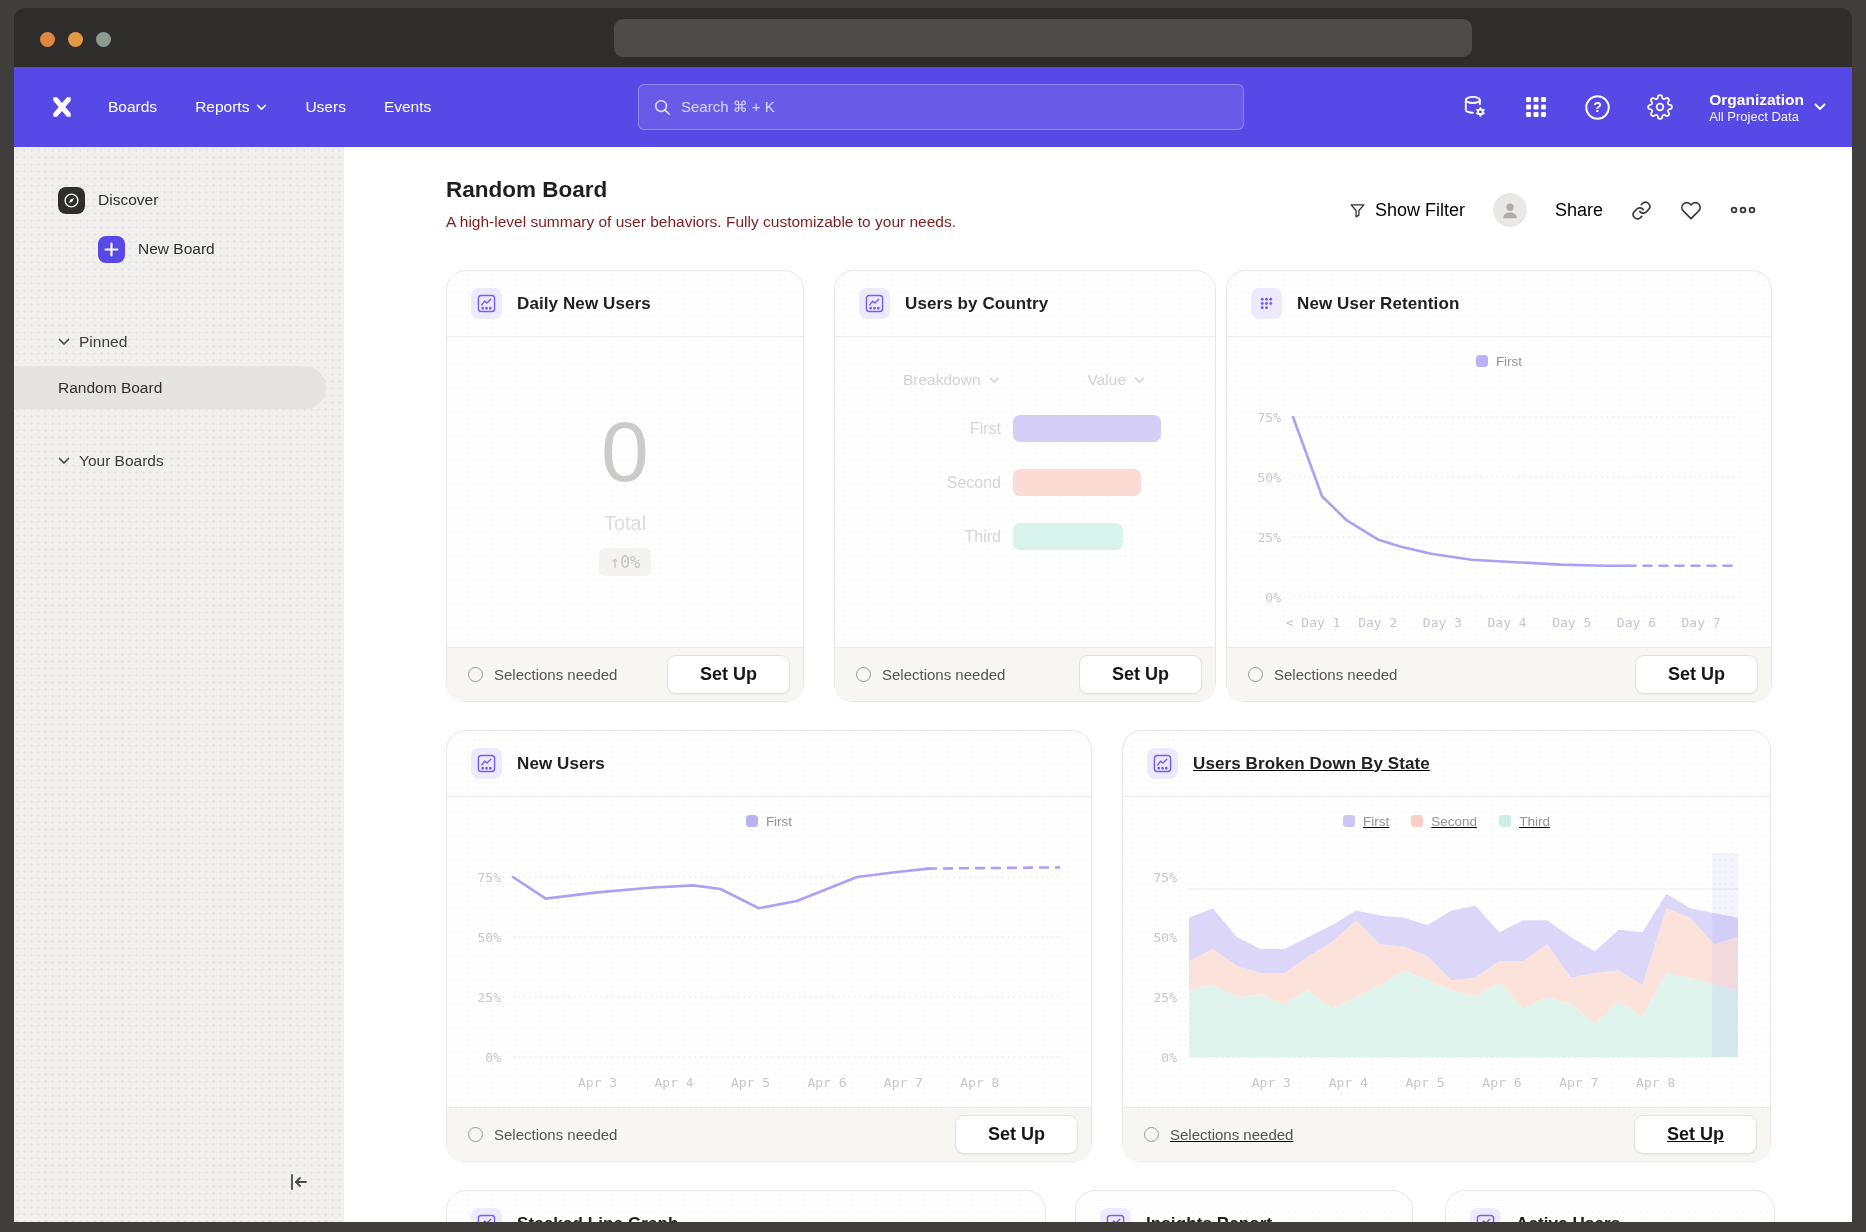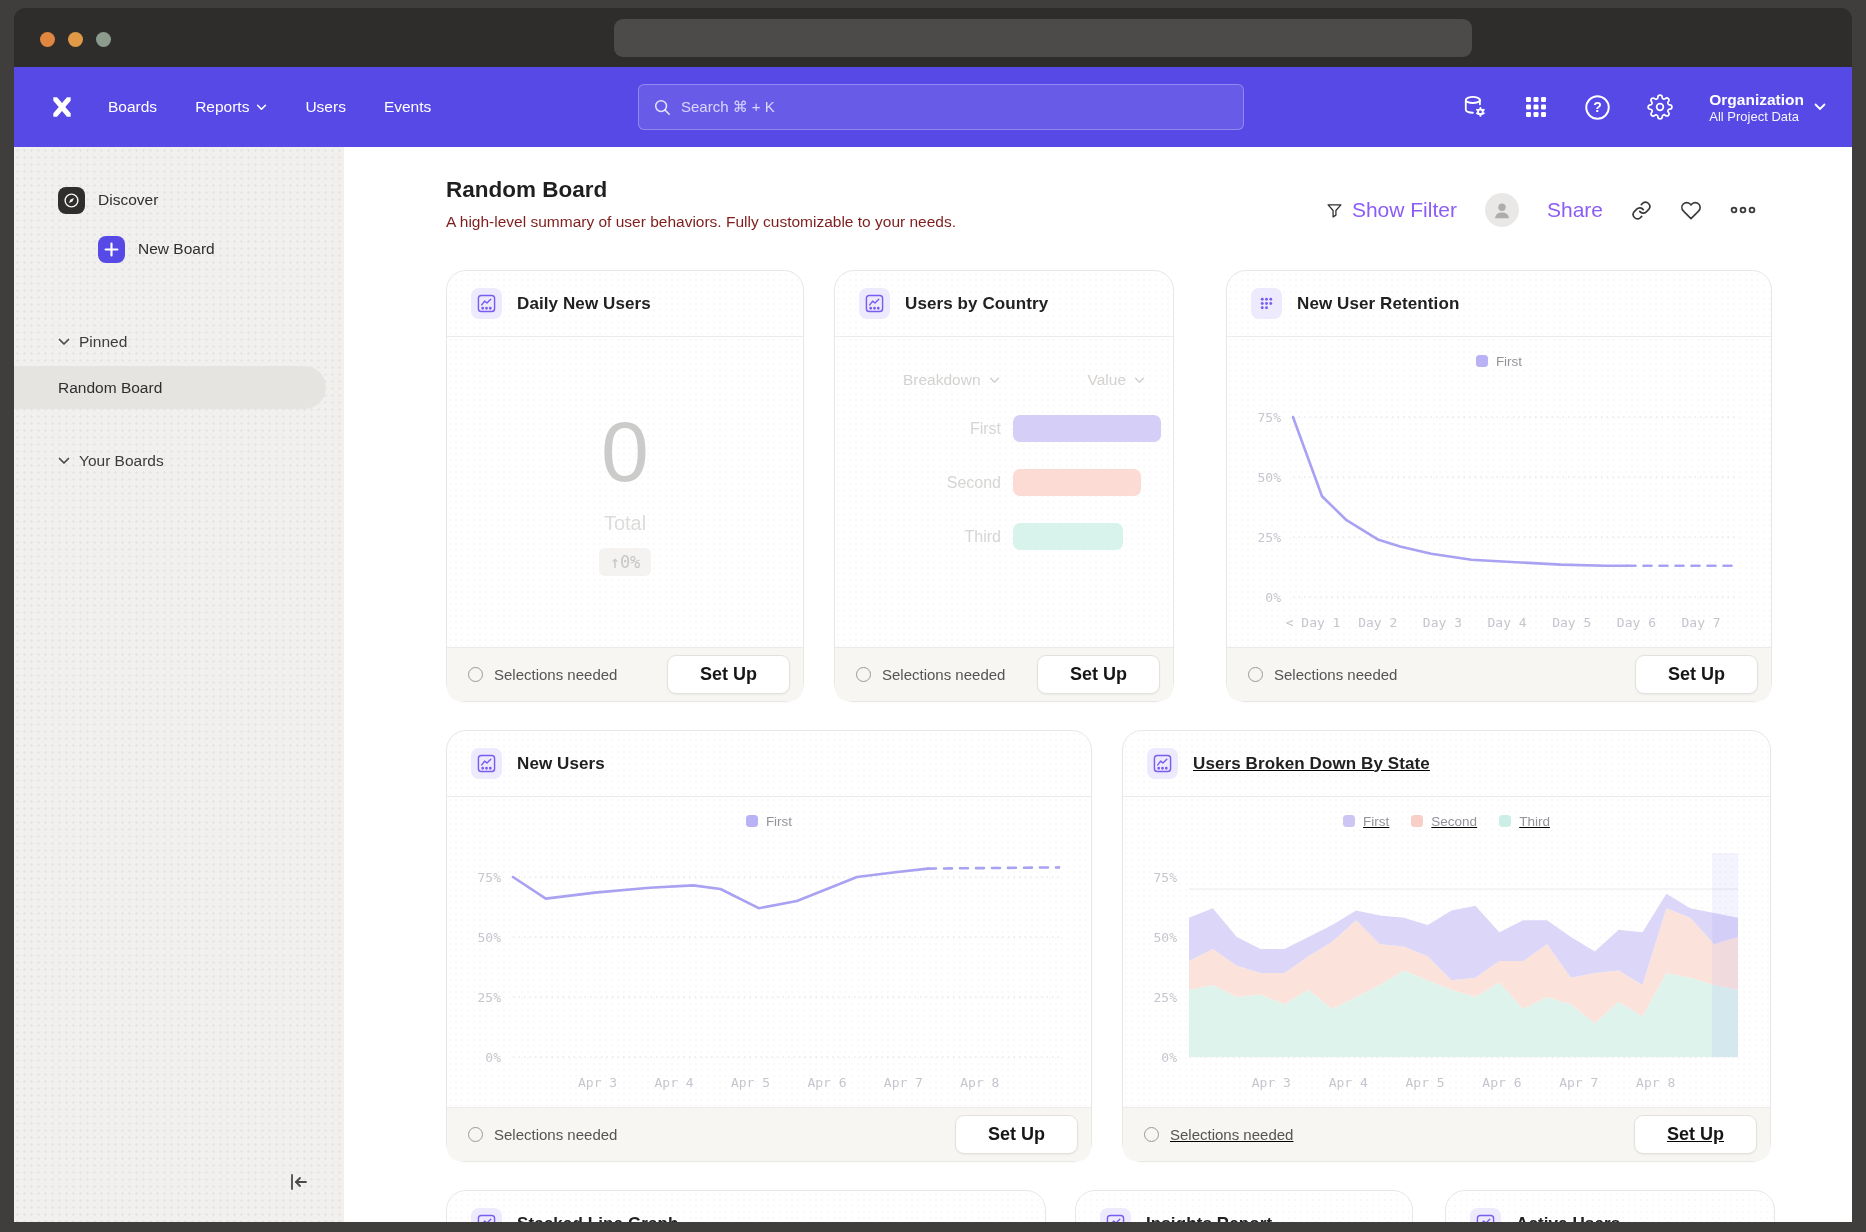--- a/index.html
+++ b/index.html
@@ -44,21 +44,21 @@
   .side-section { display:flex; align-items:center; gap:9px; height:36px; padding-left:44px;
                   font-size:15.5px; color:#3c3c3c; cursor:pointer; }
   .side-pill { height:43px; display:flex; align-items:center; padding-left:44px; font-size:15.5px;
                color:#2f2f2f; background:#e5e4e1; border-radius:0 22px 22px 0; width:312px; cursor:pointer; }
   .collapse-btn { position:absolute; bottom:26px; right:34px; color:#4a4a4a; cursor:pointer; }
 
   .main { flex:1; background:#ffffff; position:relative; overflow:hidden; }
   .page-title { position:absolute; left:102px; top:30px; font-size:22.5px; font-weight:700; color:#1f1f1f; }
   .page-subtitle { position:absolute; left:102px; top:66px; font-size:15.5px; color:#7f1d1d; }
   .header-actions { position:absolute; top:46px; right:96px; display:flex; align-items:center; gap:28px; }
-  .action { display:flex; align-items:center; gap:9px; color:#8b5cf6; font-size:21px; cursor:pointer; }
+  .action { display:flex; align-items:center; gap:9px; color:#000000; font-size:18px; cursor:pointer; }
   .avatar { width:34px; height:34px; border-radius:50%; background:#e9e8e6; display:grid; place-items:center;
             color:#a9a8a6; overflow:hidden; cursor:pointer; }
   .icon-btn { color:#3a3a3a; display:grid; place-items:center; cursor:pointer; }
 
   
   .card { position:absolute; background:#fff; border:1px solid #e9e7e4; border-radius:20px;
           display:flex; flex-direction:column; box-shadow:0 1px 2px rgba(0,0,0,0.02);
           background-image:radial-gradient(rgba(0,0,0,0.022) 1px, transparent 1.2px); background-size:6px 6px; }
   .card-header { height:66px; flex:none; display:flex; align-items:center; gap:15px; padding:0 24px;
                  border-bottom:1px solid #edebe8; }
@@ -295,21 +295,21 @@
             <div class="metric-delta">↑0%</div>
           </div>
         </div>
         <div class="card-footer">
           <span class="status-circle"></span>
           <span class="status-text">Selections needed</span>
           <button class="setup-btn">Set Up</button>
         </div>
       </div>
 
-      <div class="card" style="left:490px; top:123px; width:340px; height:432px;justify-content:space-between;">
+      <div class="card" style="left:490px; top:123px; width:382px; height:432px;justify-content:space-between;">
         <div class="card-header">
           <span class="card-icon">
             <svg width="19" height="19" viewBox="0 0 20 20" fill="none" stroke="#7a5cf0" stroke-width="1.5">
               <rect x="1.5" y="1.5" width="17" height="17" rx="3"></rect>
               <polyline points="5,11.5 8,7.5 10.5,9.5 14.5,5.5" stroke-linecap="round" stroke-linejoin="round"></polyline>
               <circle cx="6" cy="15" r="0.7" fill="#7a5cf0"></circle>
                 <circle cx="10" cy="15" r="0.7" fill="#7a5cf0"></circle>
                 <circle cx="14" cy="15" r="0.7" fill="#7a5cf0"></circle>
             </svg>
           </span>

